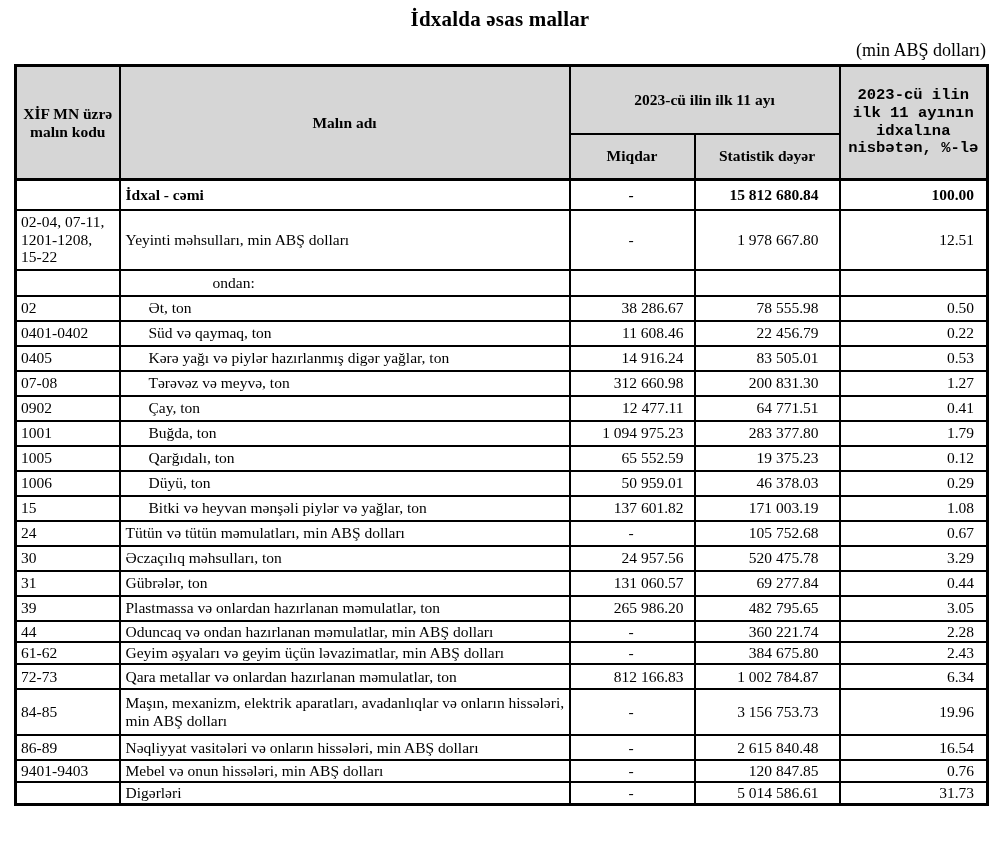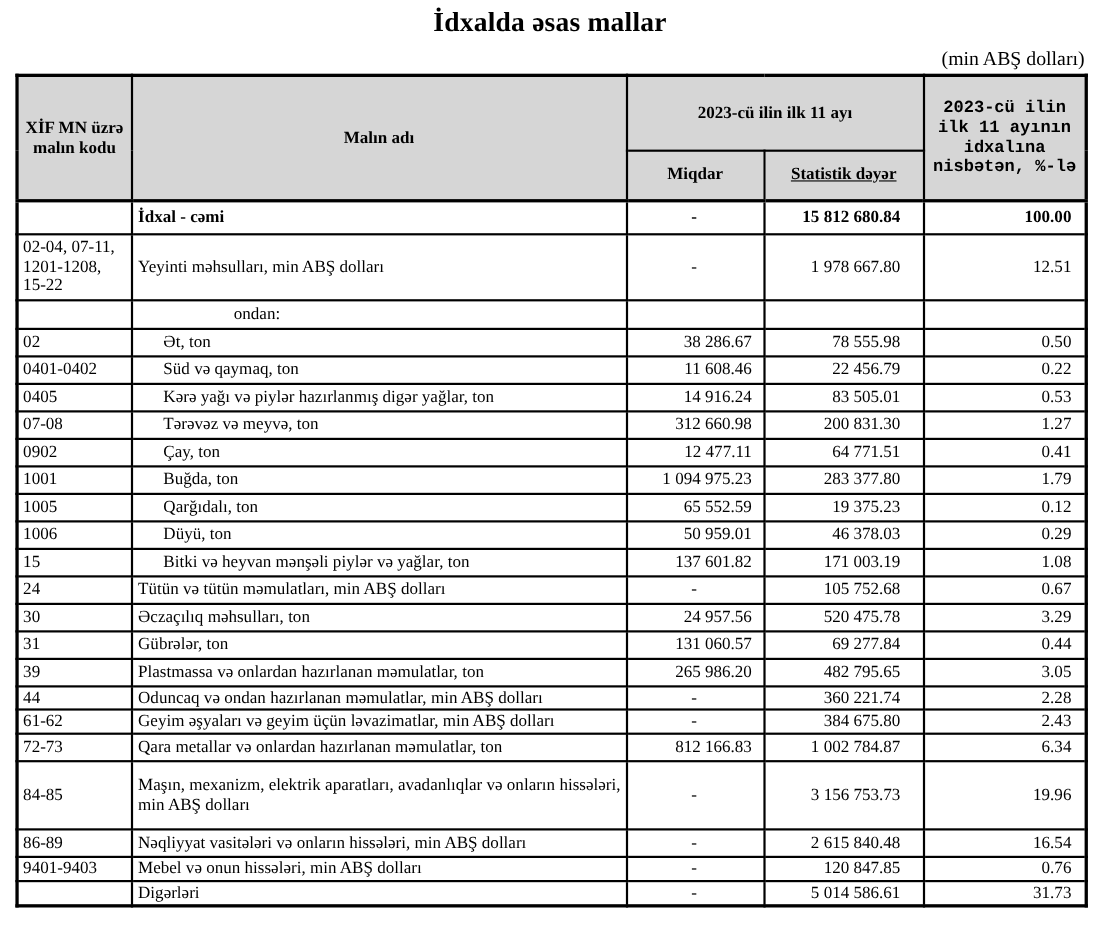--- a/index.html
+++ b/index.html
@@ -12,21 +12,21 @@
   .page {
     width: 1000px;
     height: 858px;
     box-sizing: border-box;
     padding: 5px 14px 0 14px;
     background: #ffffff;
     overflow: hidden;
   }
   .title {
     text-align: center;
-    font-size: 25px;
+    font-size: 21px;
     font-weight: bold;
     margin: 2px 0 8px 0;
     letter-spacing: 0.2px;
   }
   .unit-note {
     text-align: right;
     font-size: 18px;
     margin: 0 0 3px 0;
   }
   table.main {
@@ -50,32 +50,32 @@
   }
   thead th {
     background: #d6d6d6;
     font-weight: bold;
     text-align: center;
     padding: 2px 6px;
   }
   thead tr:nth-child(1) { height: 68px; }
   thead tr:nth-child(2) { height: 46px; }
   th.h-code, th.h-name, th.h-share, th.h-qty, th.h-val { border-bottom-width: 3px; }
-  th.h-val { padding: 2px 22px; text-decoration: underline; }
+  th.h-val { padding: 2px 22px; }
   th.h-share { padding: 2px 0; font-family: Liberation Mono, monospace; }
 
   tbody tr { height: 25px; }
   tbody tr:nth-child(1)  { height: 30px; }
   tbody tr:nth-child(2)  { height: 60px; }
   tbody tr:nth-child(3)  { height: 26px; }
   tbody tr:nth-child(17),
   tbody tr:nth-child(18),
   tbody tr:nth-child(22),
   tbody tr:nth-child(23) { height: 21px; }
-  tbody tr:nth-child(20) { height: 62px; }
+  tbody tr:nth-child(20) { height: 46px; }
 
   td.c-code  { text-align: left;  padding: 1px 3px 1px 4px; }
   td.c-name  { text-align: left;  padding: 1px 4px 1px 5px; }
   td.c-qty   { text-align: right; padding: 1px 10px 1px 2px; }
   td.c-val   { text-align: right; padding: 1px 20px 1px 2px; margin-left: 26px; }
   td.c-share { text-align: right; padding: 1px 12px 1px 2px; }
   td.dash    { text-align: center; padding-right: 4px; }
 
   tr.total td { font-weight: bold; }
   tr.group td.c-name   { padding-left: 28px; }

